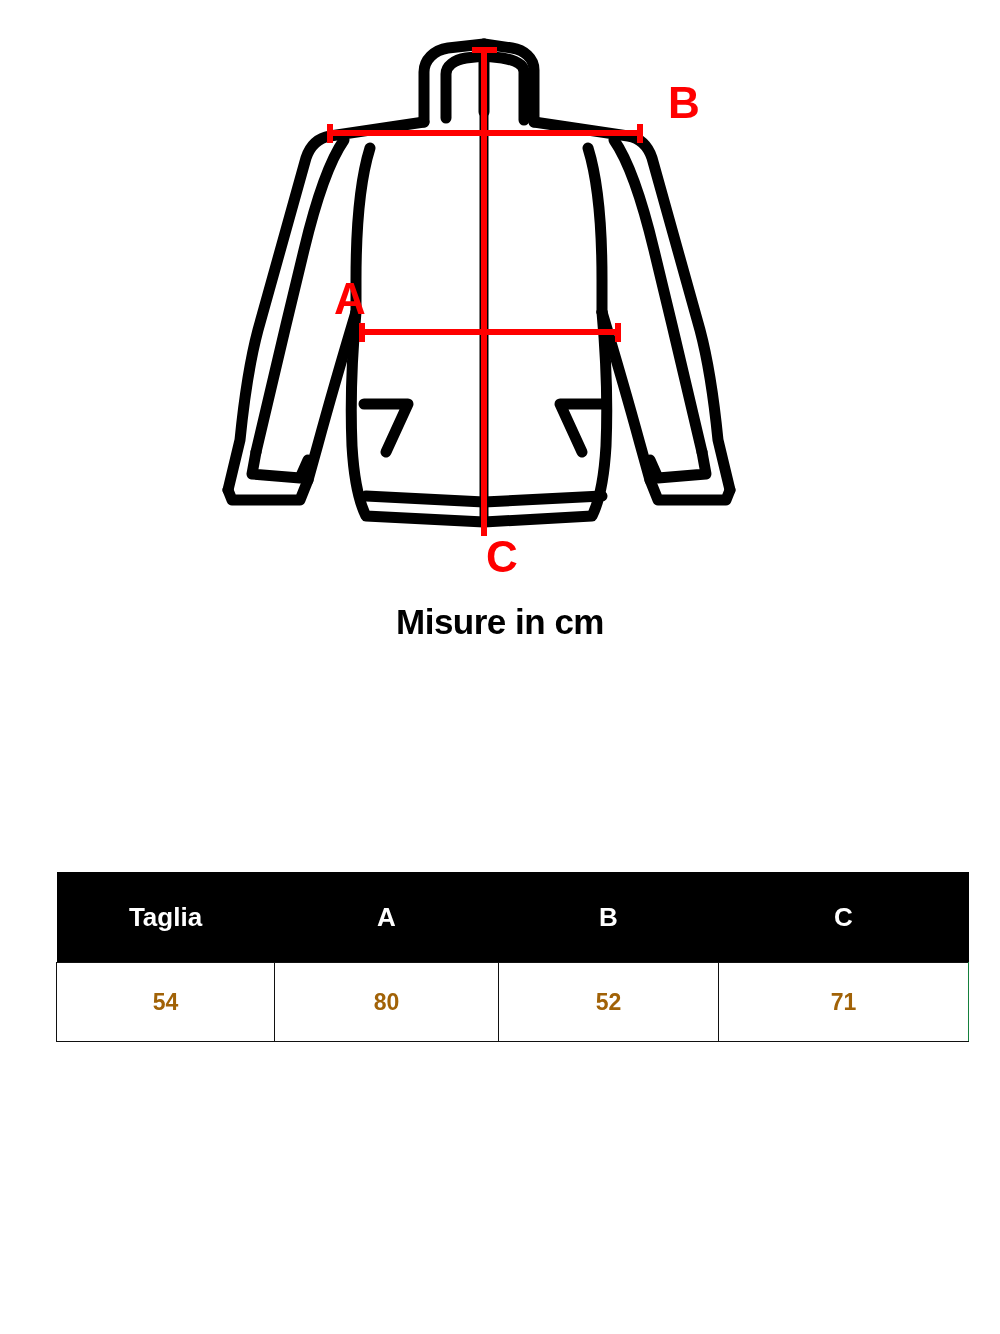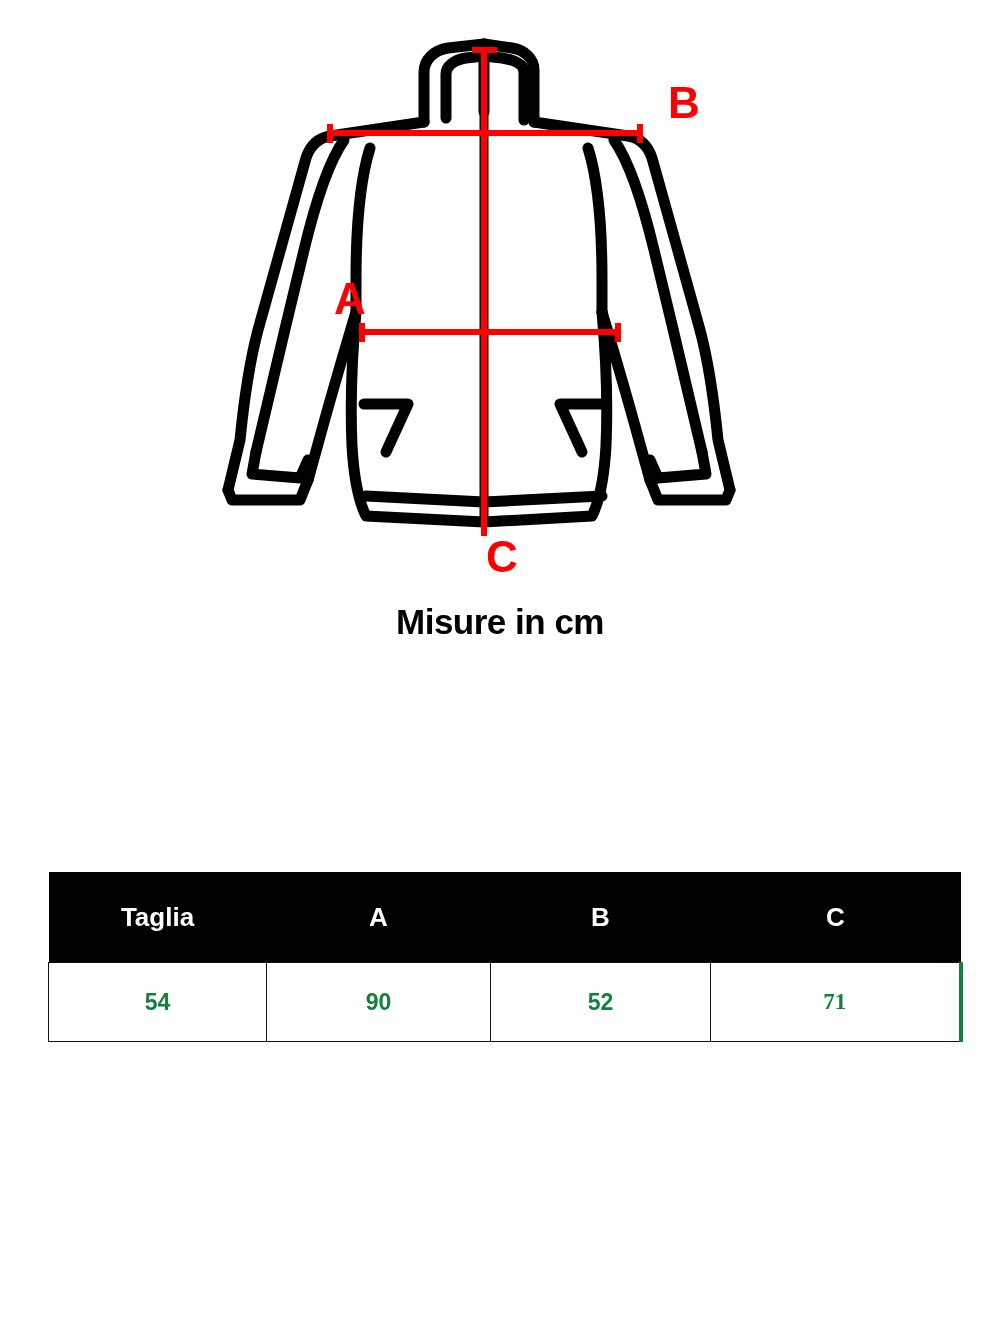--- a/index.html
+++ b/index.html
@@ -42,55 +42,54 @@
     text-align: center;
     font-size: 35px;
     font-weight: bold;
     letter-spacing: -0.5px;
     color: #000000;
   }
 
   
   .table-wrap {
     position: absolute;
-    left: 48px;
+    left: 56px;
     top: 872px;
     width: 904px;
   }
   table.size-table {
     border-collapse: collapse;
     width: 904px;
     table-layout: fixed;
   }
   table.size-table thead th {
     background: #000000;
     color: #ffffff;
     font-size: 26px;
     font-weight: bold;
     height: 88px;
     text-align: center;
     vertical-align: middle;
     border: none;
   }
   table.size-table tbody td {
     background: #ffffff;
-    color: #15803d;
+    color: #a16207;
     font-size: 23px;
     font-weight: bold;
     height: 76px;
     text-align: center;
     vertical-align: middle;
     border: 1px solid #111111;
   }
   table.size-table tbody tr td:first-child {
     border-left: 1px solid #111111;
   }
   table.size-table tbody tr td:last-child {
-    border-right: 4px solid #15803d;
-    font-family: Liberation Serif, serif;
+    border-right: 1px solid #15803d;
   }
   .col-size { width: 216px; }
   .col-a { width: 222px; }
   .col-b { width: 218px; }
   .col-c { width: 248px; }
 </style>
 </head>
 <body>
 
 <div class="page">
@@ -171,21 +170,21 @@
         <tr>
           <th class="col-size">Taglia</th>
           <th class="col-a">A</th>
           <th class="col-b">B</th>
           <th class="col-c">C</th>
         </tr>
       </thead>
       <tbody>
         <tr>
           <td>54</td>
-          <td>90</td>
+          <td>80</td>
           <td>52</td>
           <td>71</td>
         </tr>
       </tbody>
     </table>
   </div>
 
 </div>
 
 </body></html>

